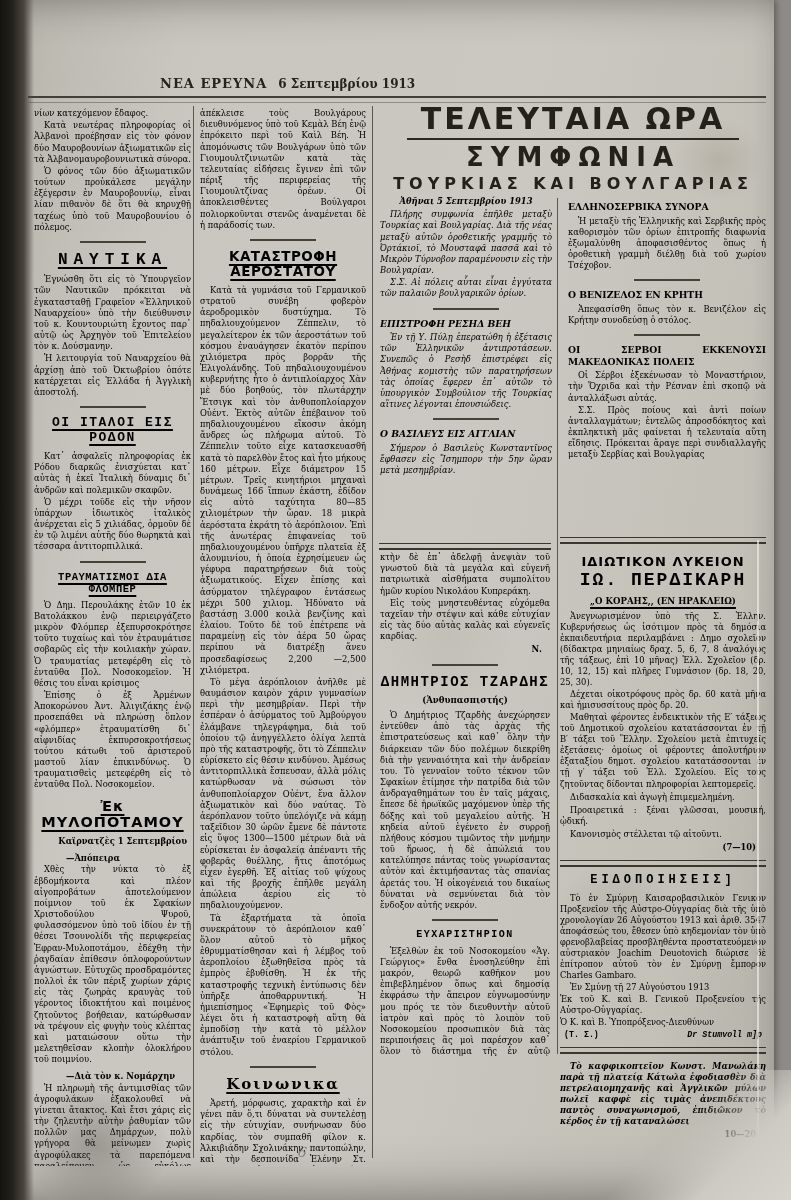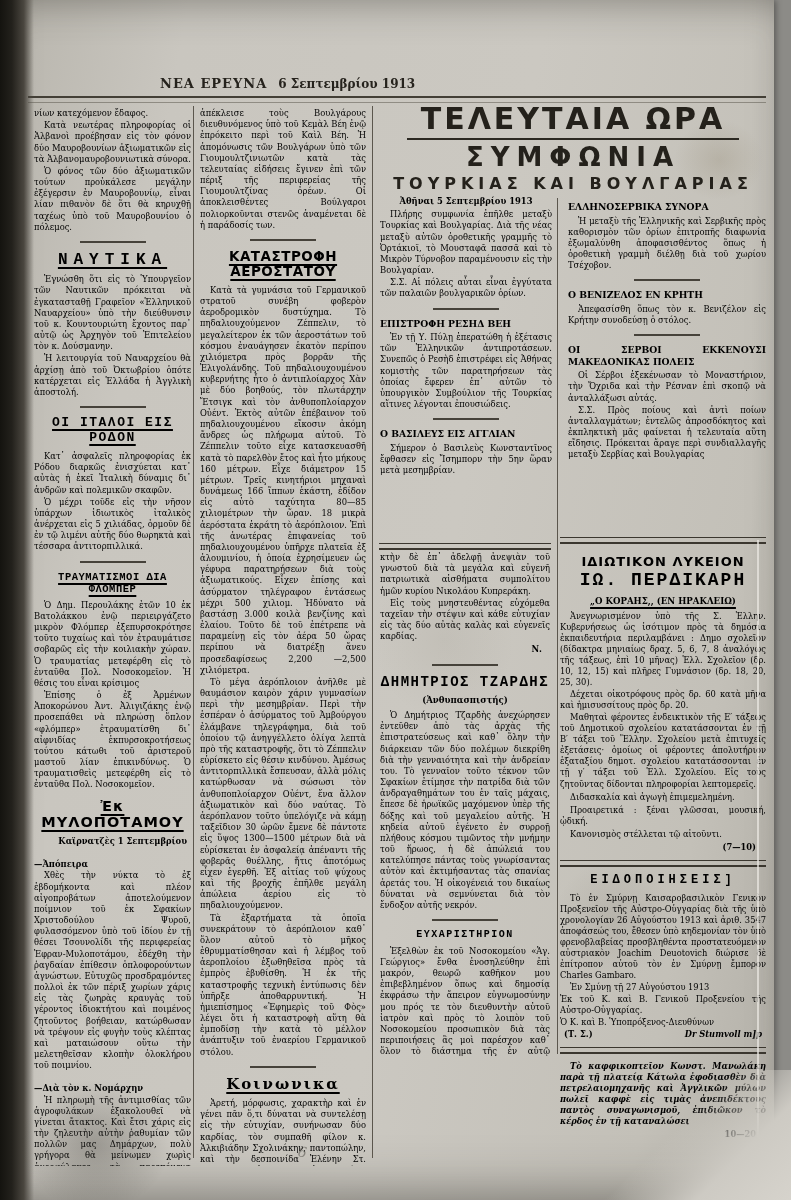--- a/index.html
+++ b/index.html
@@ -27,21 +27,21 @@
   .masthead{position:absolute;left:160px;top:76px;width:460px;text-align:left;
         font-weight:bold;font-size:13px;letter-spacing:1px;color:#26231d;}
   .masthead .date{font-size:12px;letter-spacing:0;}
   .mast-rule{position:absolute;left:28px;top:96px;width:738px;height:4px;
         border-top:2px solid #433f36;border-bottom:1px solid #55514780;}
 
   
   .col{position:absolute;overflow:hidden;font-size:8.4px;line-height:1.33;text-align:justify;}
   #c1{left:34px;top:108px;width:157px;height:1058px;}
   #c2{left:200px;top:108px;width:166px;height:1058px;}
-  #latest-left{left:380px;top:196px;width:172px;height:348px;}
+  #latest-left{left:380px;top:196px;width:172px;height:348px;font-style:italic;}
   #latest-right{left:568px;top:196px;width:198px;height:340px;}
   #c3low{left:380px;top:552px;width:170px;height:505px;}
   #c4low{left:560px;top:548px;width:206px;height:600px;font-size:8.3px;}
   .vr{position:absolute;width:1px;background:#5b564d;}
   #vr1{left:193px;top:106px;height:1052px;}
   #vr2{left:372px;top:106px;height:1052px;}
   #vr3{left:557px;top:198px;height:856px;}
   .hrx{position:absolute;height:4px;border-top:1px solid #3b372f;border-bottom:2px solid #3b372f;}
   #hr3{left:379px;top:543px;width:172px;}
   #hr4{left:560px;top:537px;width:206px;}
@@ -71,26 +71,26 @@
   .v-idio{font-size:13px;letter-spacing:1px;margin-bottom:0;}
   .v-perd{font-size:18px;letter-spacing:2px;margin-top:0;}
   .v-eid{font-size:12px;letter-spacing:4px;}
   .v-dim{font-size:14px;letter-spacing:1.5px;}
   .v-eyx{font-size:10px;letter-spacing:1.5px;}
   .bu{text-decoration:underline;text-underline-offset:3px;text-decoration-thickness:1.5px;}
   .b-h2{font-weight:bold;font-size:9.2px;margin:5px 0 3px;line-height:1.25;}
   .b-h3{font-weight:bold;text-align:center;font-size:8.6px;margin:2px 0 4px;}
   .b-dl{font-weight:bold;text-align:right;padding-right:4px;}
   .b-dc{font-weight:bold;text-align:center;margin-bottom:2px;}
-  .b-sh{font-weight:bold;margin-top:12px;}
+  .b-sh{font-weight:bold;margin-top:6px;padding-left:32px;}
   .b-sig{text-align:right;font-weight:bold;padding-right:8px;margin:2px 0;}
   .b-rule{width:66px;margin:8px auto;border-top:2.5px solid #46423a;box-shadow:0 2px 0 -1px #46423a66;}
   .b-trule{height:4px;border-top:1px solid #3b372f;border-bottom:2px solid #3b372f;margin:7px 0;}
   .b-num{text-align:right;font-weight:bold;padding-right:10px;}
-  .b-lr{display:flex;justify-content:space-between;font-weight:bold;padding:0 4px;}
+  .b-lr{display:flex;justify-content:space-between;font-weight:bold;padding:0 4px;font-family:Liberation Mono, monospace;}
   .b-lr .it{font-style:italic;}
 
   .pencil{position:absolute;left:298px;top:1144px;font-size:14px;font-style:italic;
           color:rgba(70,68,62,.5);transform:rotate(8deg);}
 </style>
 </head>
 <body>
 
 <div id="stage">
   <div class="page">

